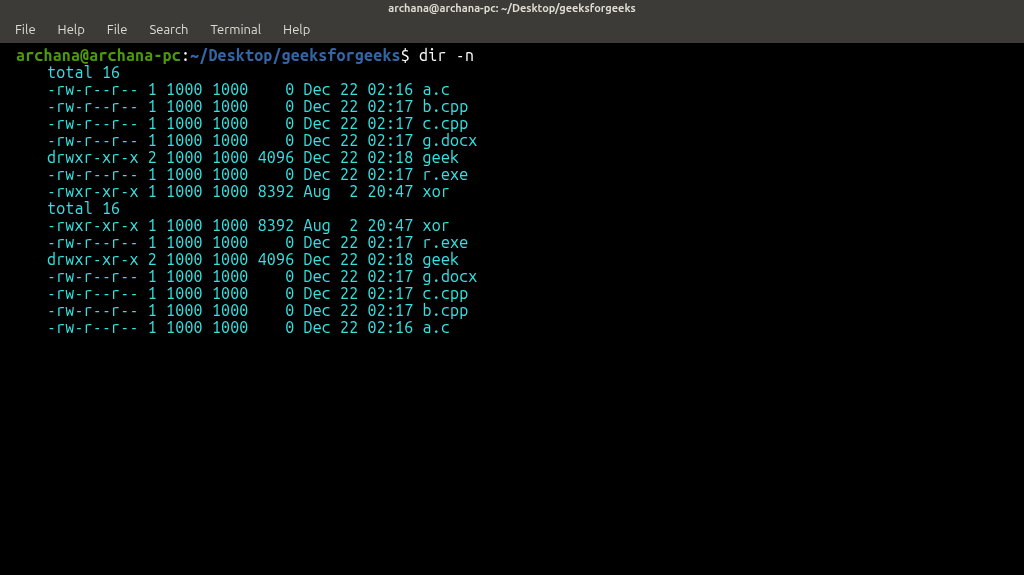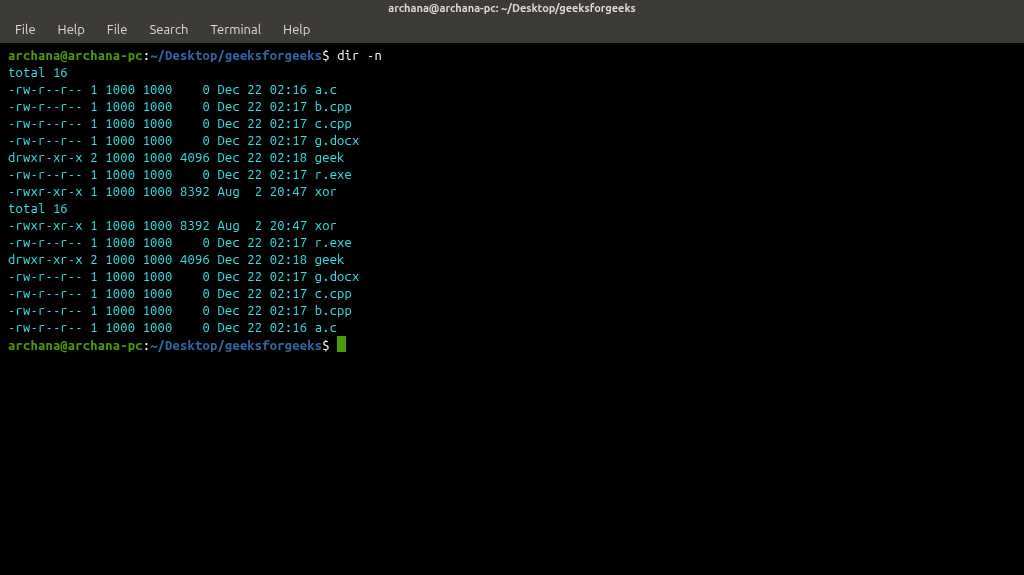--- a/index.html
+++ b/index.html
@@ -41,22 +41,22 @@
       gap: 8px;
     }
     .menu-item {
       padding: 1px 7px;
       cursor: pointer;
     }
     .terminal {
       flex: 1;
       background: #000;
       color: #cccccc;
-      padding: 4px 8px;
-      font-size: 13px;
+      padding: 4px 16px;
+      font-size: 16px;
       line-height: 17px;
       letter-spacing: 0.2px;
     }
     .line {
       white-space: pre;
     }
     .user-host {
       color: #4e9a06;
       font-weight: bold;
     }
@@ -68,20 +68,21 @@
       font-weight: bold;
     }
     .dollar {
       color: #ffffff;
     }
     .cmd {
       color: #ffffff;
     }
     .out {
       color: #34e2e2;
+      margin-left: 31px;
     }
     .cursor {
       background: #4e9a06;
       display: inline-block;
       width: 9px;
       height: 16px;
       vertical-align: text-bottom;
     }
   </style>
 </head>
@@ -110,15 +111,14 @@
       <div class="line out">-rw-r--r-- 1 1000 1000    0 Dec 22 02:17 r.exe</div>
       <div class="line out">-rwxr-xr-x 1 1000 1000 8392 Aug  2 20:47 xor</div>
       <div class="line out">total 16</div>
       <div class="line out">-rwxr-xr-x 1 1000 1000 8392 Aug  2 20:47 xor</div>
       <div class="line out">-rw-r--r-- 1 1000 1000    0 Dec 22 02:17 r.exe</div>
       <div class="line out">drwxr-xr-x 2 1000 1000 4096 Dec 22 02:18 geek</div>
       <div class="line out">-rw-r--r-- 1 1000 1000    0 Dec 22 02:17 g.docx</div>
       <div class="line out">-rw-r--r-- 1 1000 1000    0 Dec 22 02:17 c.cpp</div>
       <div class="line out">-rw-r--r-- 1 1000 1000    0 Dec 22 02:17 b.cpp</div>
       <div class="line out">-rw-r--r-- 1 1000 1000    0 Dec 22 02:16 a.c</div>
-      <div class="line"><span class="user-host">archana@archana-pc</span><span class="colon">:</span><span class="path">~/Desktop/geeksforgeeks</span><span class="dollar">$ </span><span class="cursor"></span></div>
     </div>
 </div>
 
 </body></html>

